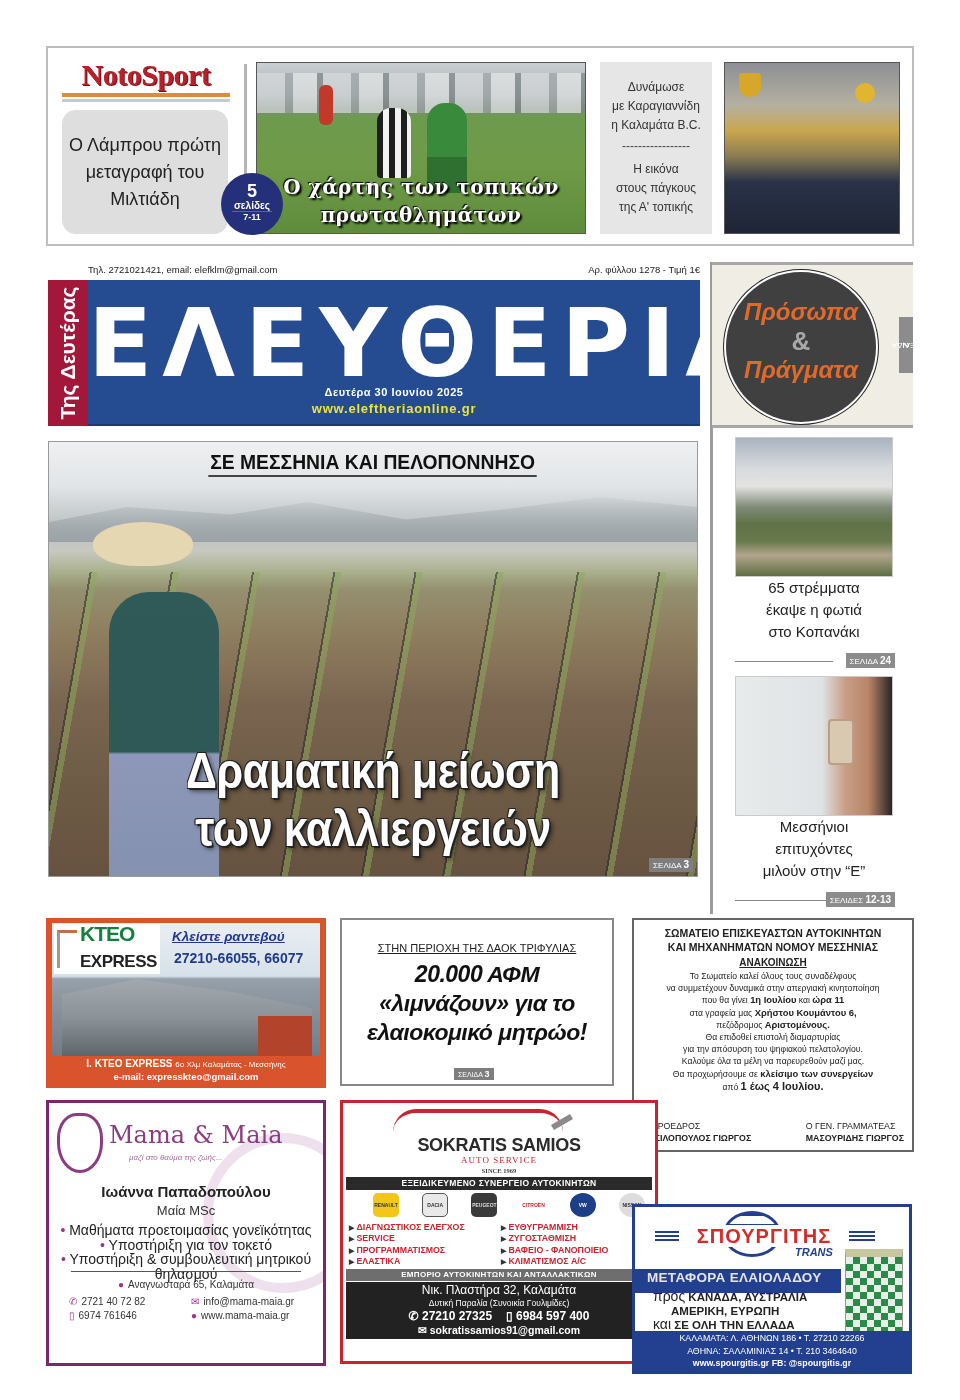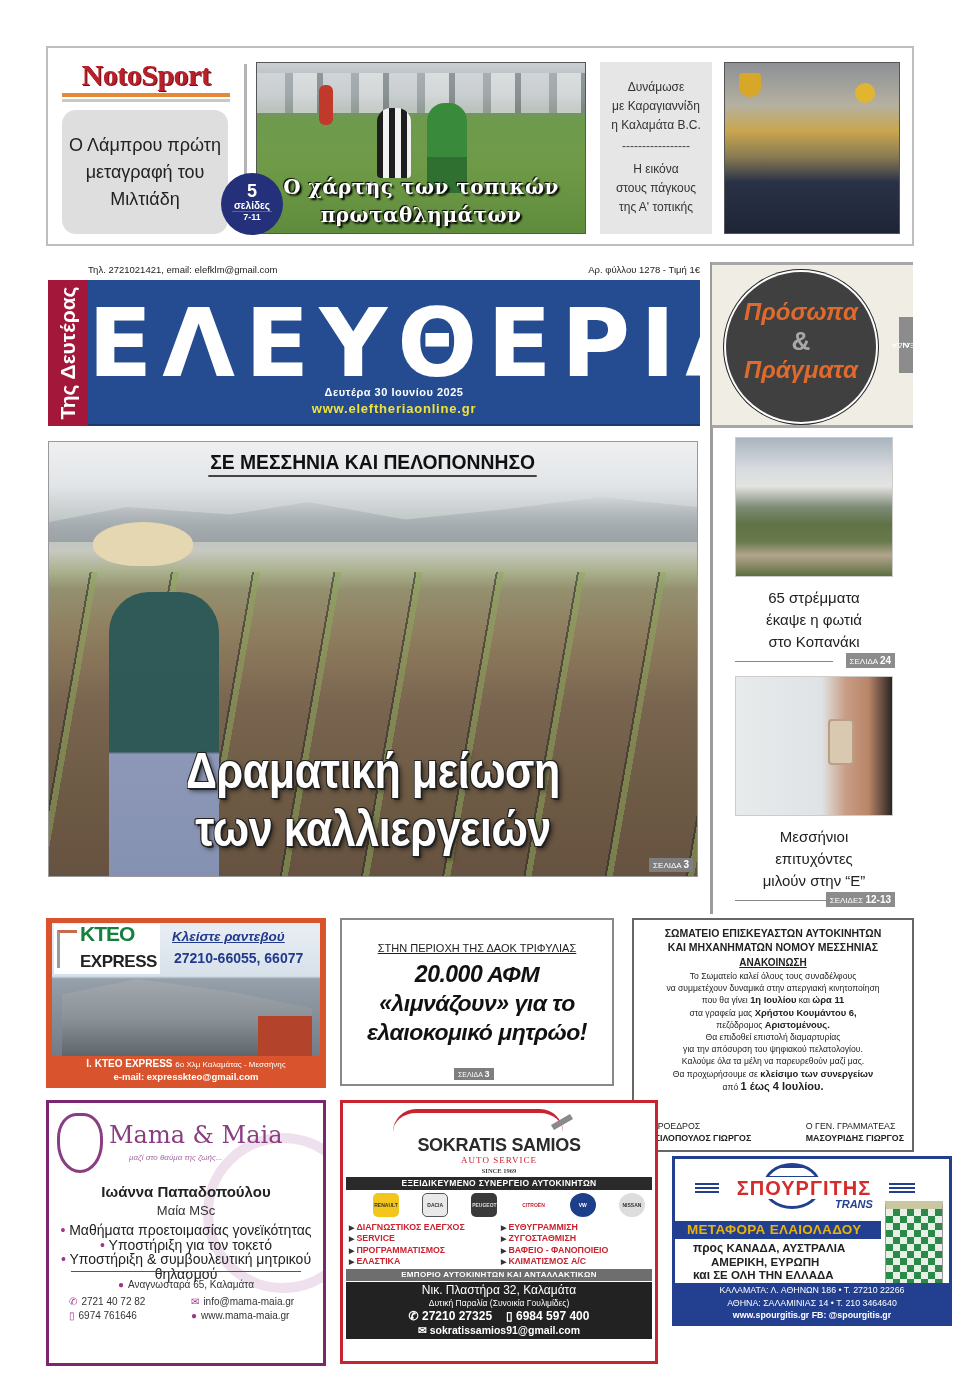--- a/index.html
+++ b/index.html
@@ -54,21 +54,21 @@
   #prosopa-circle .l2 { display: block; color: #a9a9a9; font-weight: bold; font-size: 26px; line-height: 26px; }
   #prosopa-page { position: absolute; right: 0; top: 52px; width: 14px; height: 56px; background: #8c8c8c; }
   #prosopa-page span { position: absolute; left: 50%; top: 50%; transform: translate(-50%,-50%) rotate(90deg); white-space: nowrap; color: #fff; font-size: 8px; }
   #prosopa-page b { font-size: 9px; }
 
   .side-story { position: absolute; left: 735px; width: 158px; }
   .side-photo { width: 158px; border: 1px solid #ccc; }
   #fire-photo { height: 140px; background: linear-gradient(180deg,#aab4bf 0%,#d7dade 22%,#e3e3e1 35%,#7f8b78 50%,#5f7347 62%,#697a4c 75%,#b2a58e 85%,#5e6f40 100%); }
   #exam-photo { height: 140px; background: linear-gradient(90deg,#e8ebec 0%,#dfe3e5 55%,#c99e86 70%,#b88568 85%,#2a2522 100%); position: relative; }
   #exam-photo .phone { position: absolute; left: 92px; top: 42px; width: 26px; height: 46px; background: #d8c9b0; border-radius: 4px; border: 2px solid #b89f86; }
-  .side-title { text-align: center; font-size: 15px; line-height: 22px; color: #222; margin-top: 10px; }
+  .side-title { text-align: center; font-size: 15px; line-height: 22px; color: #222; margin-top: 0; }
   .page-rule { position: absolute; left: 735px; width: 160px; height: 16px; }
   .page-rule .line { position: absolute; left: 0; right: 62px; top: 8px; height: 1px; background: #888; }
   .page-rule .tag { position: absolute; right: 0; top: 0; height: 15px; background: #8c8c8c; color: #fff; font-size: 8px; line-height: 15px; padding: 0 4px; }
   .page-rule .tag b { font-size: 10px; }
 
   
   #lead-story { left: 48px; top: 441px; width: 650px; height: 436px; border: 1px solid #999; overflow: hidden;
     background: linear-gradient(180deg, #eef0f2 0%, #e2e5e7 10%, #b9bfc0 20%, #c7c9c1 25%, #a9b08b 30%, #94906f 34%, #8e7c5e 45%, #7a6650 60%, #6e5b45 80%, #665240 100%); }
   #lead-story .mountain { position: absolute; left: 0; right: 0; top: 50px; height: 50px; background: linear-gradient(180deg, rgba(130,140,150,0) 0%, #9aa2a6 100%); clip-path: polygon(0 60%,12% 30%,28% 45%,40% 20%,55% 55%,70% 35%,85% 10%,100% 30%,100% 100%,0 100%); }
   #lead-story .rows { position: absolute; left: 0; right: 0; top: 130px; bottom: 0; background: repeating-linear-gradient(100deg, transparent 0 40px, rgba(40,40,40,.55) 40px 42px, rgba(140,170,90,.5) 42px 48px, transparent 48px 80px); }
@@ -134,29 +134,29 @@
   .sok-logo { width: 26px; height: 24px; border-radius: 5px; font-size: 5px; color: #333; display: flex; align-items: center; justify-content: center; font-weight: bold; }
   #sok-services { position: absolute; left: 6px; right: 2px; top: 119px; display: grid; grid-template-columns: 1fr 1fr; font-weight: bold; font-size: 8.8px; line-height: 11.3px; color: #c8232f; }
   #sok-services .tri { color: #333; font-size: 7px; margin-right: 2px; }
   #sok-trade { position: absolute; left: 3px; right: 3px; top: 166px; height: 12px; background: #6e6e6e; color: #fff; text-align: center; font-size: 8px; line-height: 12px; font-weight: bold; letter-spacing: 0.3px; }
   #sok-contact { position: absolute; left: 3px; right: 3px; top: 179px; height: 57px; background: #222; color: #fff; text-align: center; }
   #sok-addr1 { font-size: 12px; line-height: 15px; padding-top: 1px; }
   #sok-addr2 { font-size: 8.5px; line-height: 11px; }
   #sok-phones { font-size: 12px; line-height: 14px; display: flex; justify-content: center; gap: 14px; font-weight: bold; }
   #sok-email { font-size: 10.5px; line-height: 14px; font-weight: bold; }
 
-  #spourgitis-ad { left: 632px; top: 1156px; width: 280px; height: 170px; border: 3px solid #233f8f; background: #fff; overflow: hidden; margin-left: 40px; }
+  #spourgitis-ad { left: 632px; top: 1204px; width: 280px; height: 170px; border: 3px solid #233f8f; background: #fff; overflow: hidden; }
   #sp-globe { position: absolute; left: 88px; top: 4px; width: 58px; height: 46px; border: 3px solid #233f8f; border-radius: 50%; background: repeating-linear-gradient(0deg, transparent 0 8px, #233f8f 8px 10px); }
   #sp-wing-l, #sp-wing-r { position: absolute; top: 24px; width: 30px; height: 10px; background: repeating-linear-gradient(180deg,#233f8f 0 2px,transparent 2px 4px); }
   #sp-wing-l { left: 20px; } #sp-wing-r { left: 210px; }
   #sp-brand { position: absolute; left: 44px; top: 18px; width: 170px; text-align: center; font-weight: bold; font-size: 20px; color: #d62b2b; letter-spacing: 1px; background: #fff; line-height: 22px; }
   #sp-trans { position: absolute; left: 160px; top: 39px; font-style: italic; font-weight: bold; font-size: 11px; color: #233f8f; }
-  #sp-band { position: absolute; left: 0; top: 62px; width: 206px; height: 18px; background: #233f8f; color: #eab308; font-weight: bold; font-size: 13.5px; line-height: 18px; padding-left: 12px; letter-spacing: 0.3px; }
+  #sp-band { position: absolute; left: 0; top: 62px; width: 206px; height: 24px; background: #233f8f; color: #e5e5e5; font-weight: bold; font-size: 13.5px; line-height: 18px; padding-left: 12px; letter-spacing: 0.3px; }
   #sp-dest { position: absolute; left: 18px; top: 83px; width: 190px; font-weight: bold; font-size: 11.5px; line-height: 13.5px; color: #222; }
-  #sp-dest small { font-weight: bold; font-size: 12px; }
+  #sp-dest small { font-weight: normal; font-size: 14px; }
   #sp-can { position: absolute; left: 210px; top: 42px; width: 58px; height: 86px; background: repeating-conic-gradient(#2b8a4a 0 25%, #e8efe6 0 50%) 0 0/14px 14px; border: 1px solid #999; border-top: 8px solid #c9c7a0; }
   #sp-foot { position: absolute; left: 0; right: 0; bottom: 0; height: 40px; background: #233f8f; color: #fff; text-align: center; font-size: 8.8px; line-height: 12.6px; padding-top: 1px; }
 </style>
 </head>
 <body>
 
 <section id="sport-strip" class="abs">
   <div id="notosport-logo" class="abs">
     <div class="word">NotoSport</div>
     <div class="bar1"></div>

